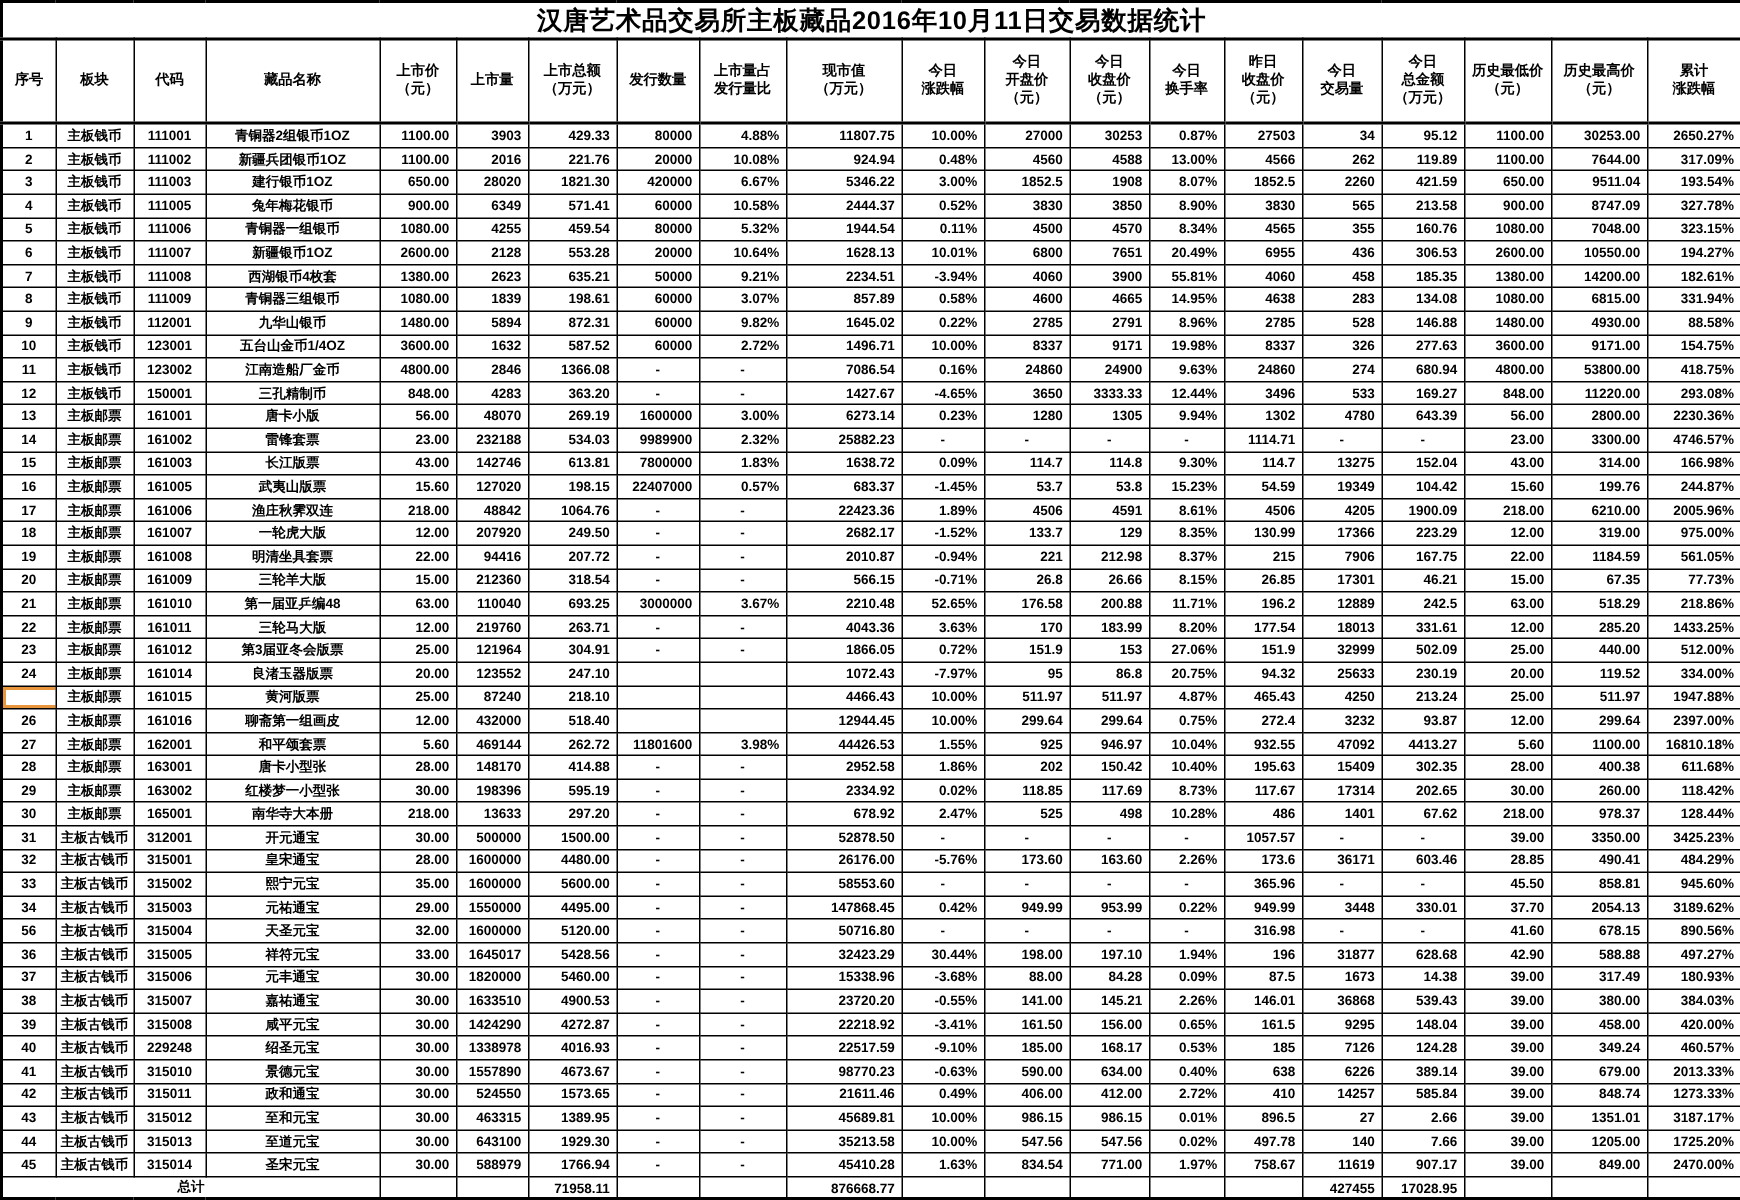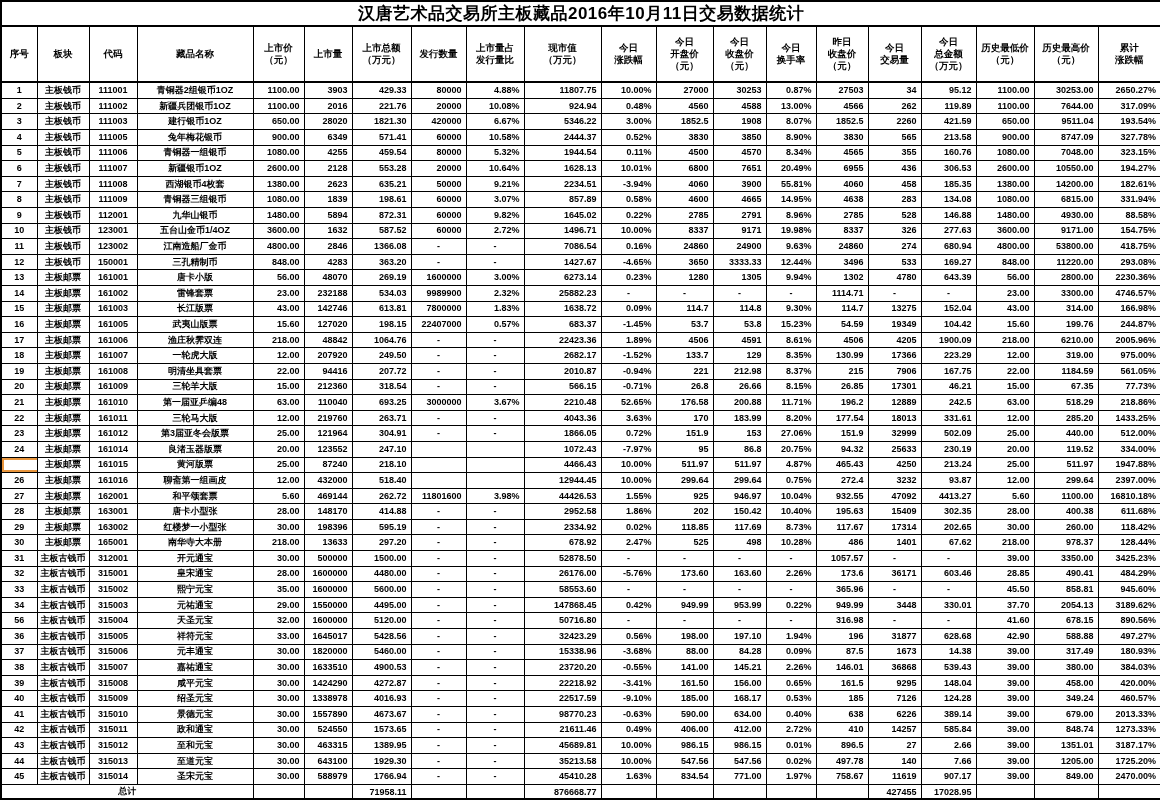--- a/index.html
+++ b/index.html
@@ -876,21 +876,21 @@
           <td class="c">36</td>
           <td class="c">主板古钱币</td>
           <td class="c">315005</td>
           <td class="c">祥符元宝</td>
           <td class="r">33.00</td>
           <td class="r">1645017</td>
           <td class="r">5428.56</td>
           <td class="c">-</td>
           <td class="c">-</td>
           <td class="r">32423.29</td>
-          <td class="r">0.56%</td>
+          <td class="r">30.44%</td>
           <td class="r">198.00</td>
           <td class="r">197.10</td>
           <td class="r">1.94%</td>
           <td class="r">196</td>
           <td class="r">31877</td>
           <td class="r">628.68</td>
           <td class="r">42.90</td>
           <td class="r">588.88</td>
           <td class="r">497.27%</td>
         </tr>
@@ -956,21 +956,21 @@
           <td class="r">161.5</td>
           <td class="r">9295</td>
           <td class="r">148.04</td>
           <td class="r">39.00</td>
           <td class="r">458.00</td>
           <td class="r">420.00%</td>
         </tr>
         <tr>
           <td class="c">40</td>
           <td class="c">主板古钱币</td>
-          <td class="c">315009</td>
+          <td class="c">229248</td>
           <td class="c">绍圣元宝</td>
           <td class="r">30.00</td>
           <td class="r">1338978</td>
           <td class="r">4016.93</td>
           <td class="c">-</td>
           <td class="c">-</td>
           <td class="r">22517.59</td>
           <td class="r">-9.10%</td>
           <td class="r">185.00</td>
           <td class="r">168.17</td>

